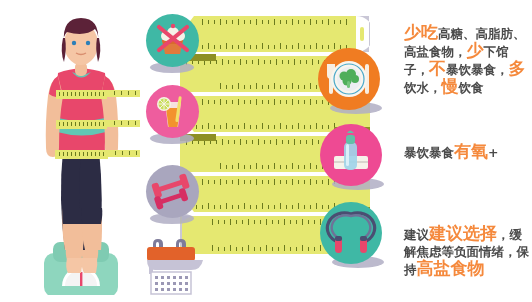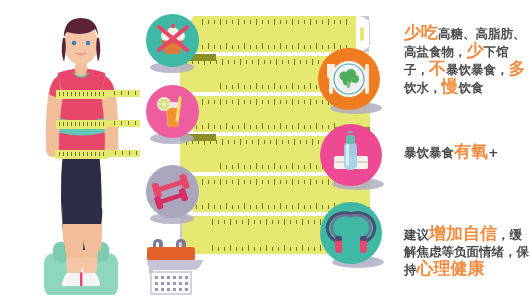--- a/index.html
+++ b/index.html
@@ -642,17 +642,17 @@
 
     <div class="para p1">
       <span class="hl">少吃</span><span class="sm">高糖、高脂肪、高盐食物，</span><span class="hl">少</span><span class="sm">下馆子，</span><span class="hl">不</span><span class="sm">暴饮暴食，</span><span class="hl">多</span><span class="sm">饮水，</span><span class="hl">慢</span><span class="sm">饮食</span>
     </div>
 
     <div class="para p2">
       <span class="sm">暴饮暴食</span><span class="hl">有氧</span><span class="sm">+</span><br>
     </div>
 
     <div class="para p3">
-      <span class="sm">建议</span><span class="hl">增加自信</span><span class="sm">，缓解焦虑等负面情绪，保持</span><span class="hl">心理健康</span>
+      <span class="sm">建议</span><span class="hl">建议选择</span><span class="sm">，缓解焦虑等负面情绪，保持</span><span class="hl">高盐食物</span>
     </div>
   </div>
 
 </div>
 
 </body></html>

